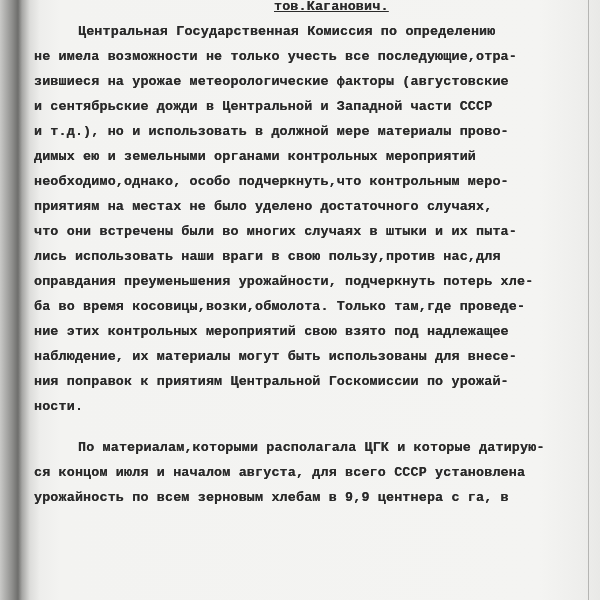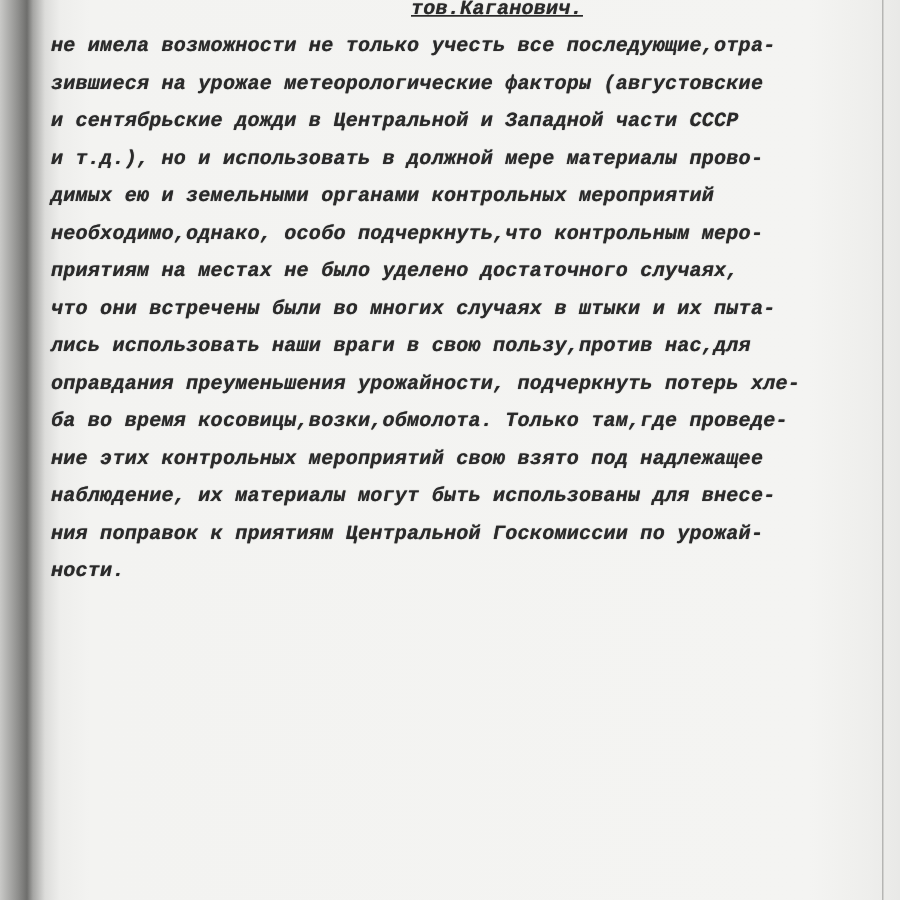--- a/index.html
+++ b/index.html
@@ -9,21 +9,20 @@
       height: 600px;
       overflow: hidden;
       background: #f2f1ee;
     }
     .page {
       position: relative;
       width: 600px;
       height: 600px;
       background: linear-gradient(90deg, #c9c9c7 0px, #8f8f8d 12px, #6e6e6c 18px, #a5a5a3 22px, #dcdcda 30px, #eeeeec 40px, #f3f3f1 60px, #f4f4f2 540px, #eeeeec 580px, #e9e9e7 600px);
       overflow: hidden;
-      font-style: italic;
     }
     .edge-line {
       position: absolute;
       top: 0;
       left: 588px;
       width: 1px;
       height: 600px;
       background: #b5b5b3;
     }
     .text-block {
@@ -56,33 +55,39 @@
   </style>
 </head>
 <body>
 
 <div class="page">
   <div class="edge-line"></div>
   <div class="text-block">
     <div class="line title-line">тов.Каганович.</div>
 
     <div>
+      <div class="line indent">Центральная Государственная Комиссия по определению</div>
       <div class="line">не имела возможности не только учесть все последующие,отра-</div>
       <div class="line">зившиеся на урожае метеорологические факторы (августовские</div>
       <div class="line">и сентябрьские дожди в Центральной и Западной части СССР</div>
       <div class="line">и т.д.), но и использовать в должной мере материалы прово-</div>
       <div class="line">димых ею и земельными органами контрольных мероприятий</div>
       <div class="line">необходимо,однако, особо подчеркнуть,что контрольным меро-</div>
       <div class="line">приятиям на местах не было уделено достаточного случаях,</div>
       <div class="line">что они встречены были во многих случаях в штыки и их пыта-</div>
       <div class="line">лись использовать наши враги в свою пользу,против нас,для</div>
       <div class="line">оправдания преуменьшения урожайности, подчеркнуть потерь хле-</div>
       <div class="line">ба во время косовицы,возки,обмолота. Только там,где проведе-</div>
       <div class="line">ние этих контрольных мероприятий свою взято под надлежащее</div>
       <div class="line">наблюдение, их материалы могут быть использованы для внесе-</div>
       <div class="line">ния поправок к приятиям Центральной Госкомиссии по урожай-</div>
       <div class="line">ности.</div>
     </div>
 
     <div class="para-gap"></div>
 
+    <div>
+      <div class="line indent">По материалам,которыми располагала ЦГК и которые датирую-</div>
+      <div class="line">ся концом июля и началом августа, для всего СССР установлена</div>
+      <div class="line">урожайность по всем зерновым хлебам в 9,9 центнера с га, в</div>
+    </div>
   </div>
 </div>
 
 </body></html>

